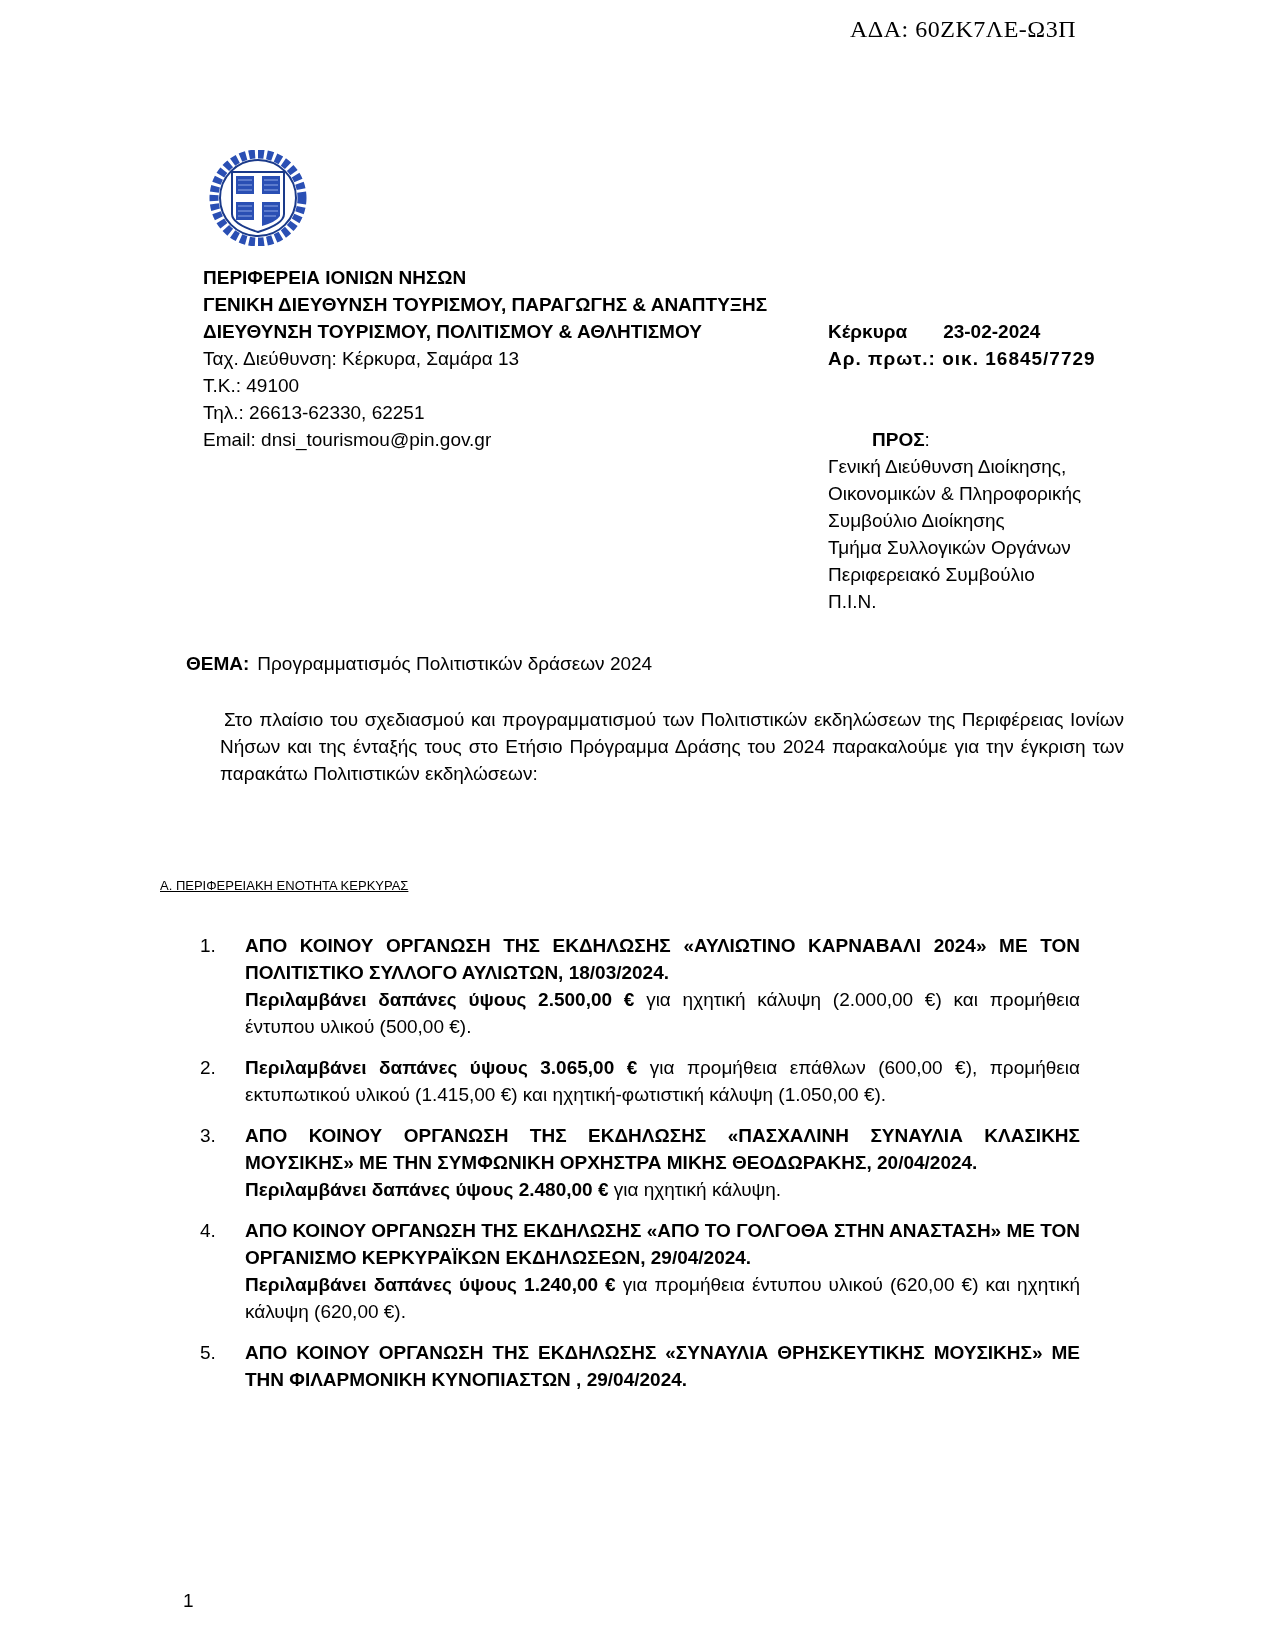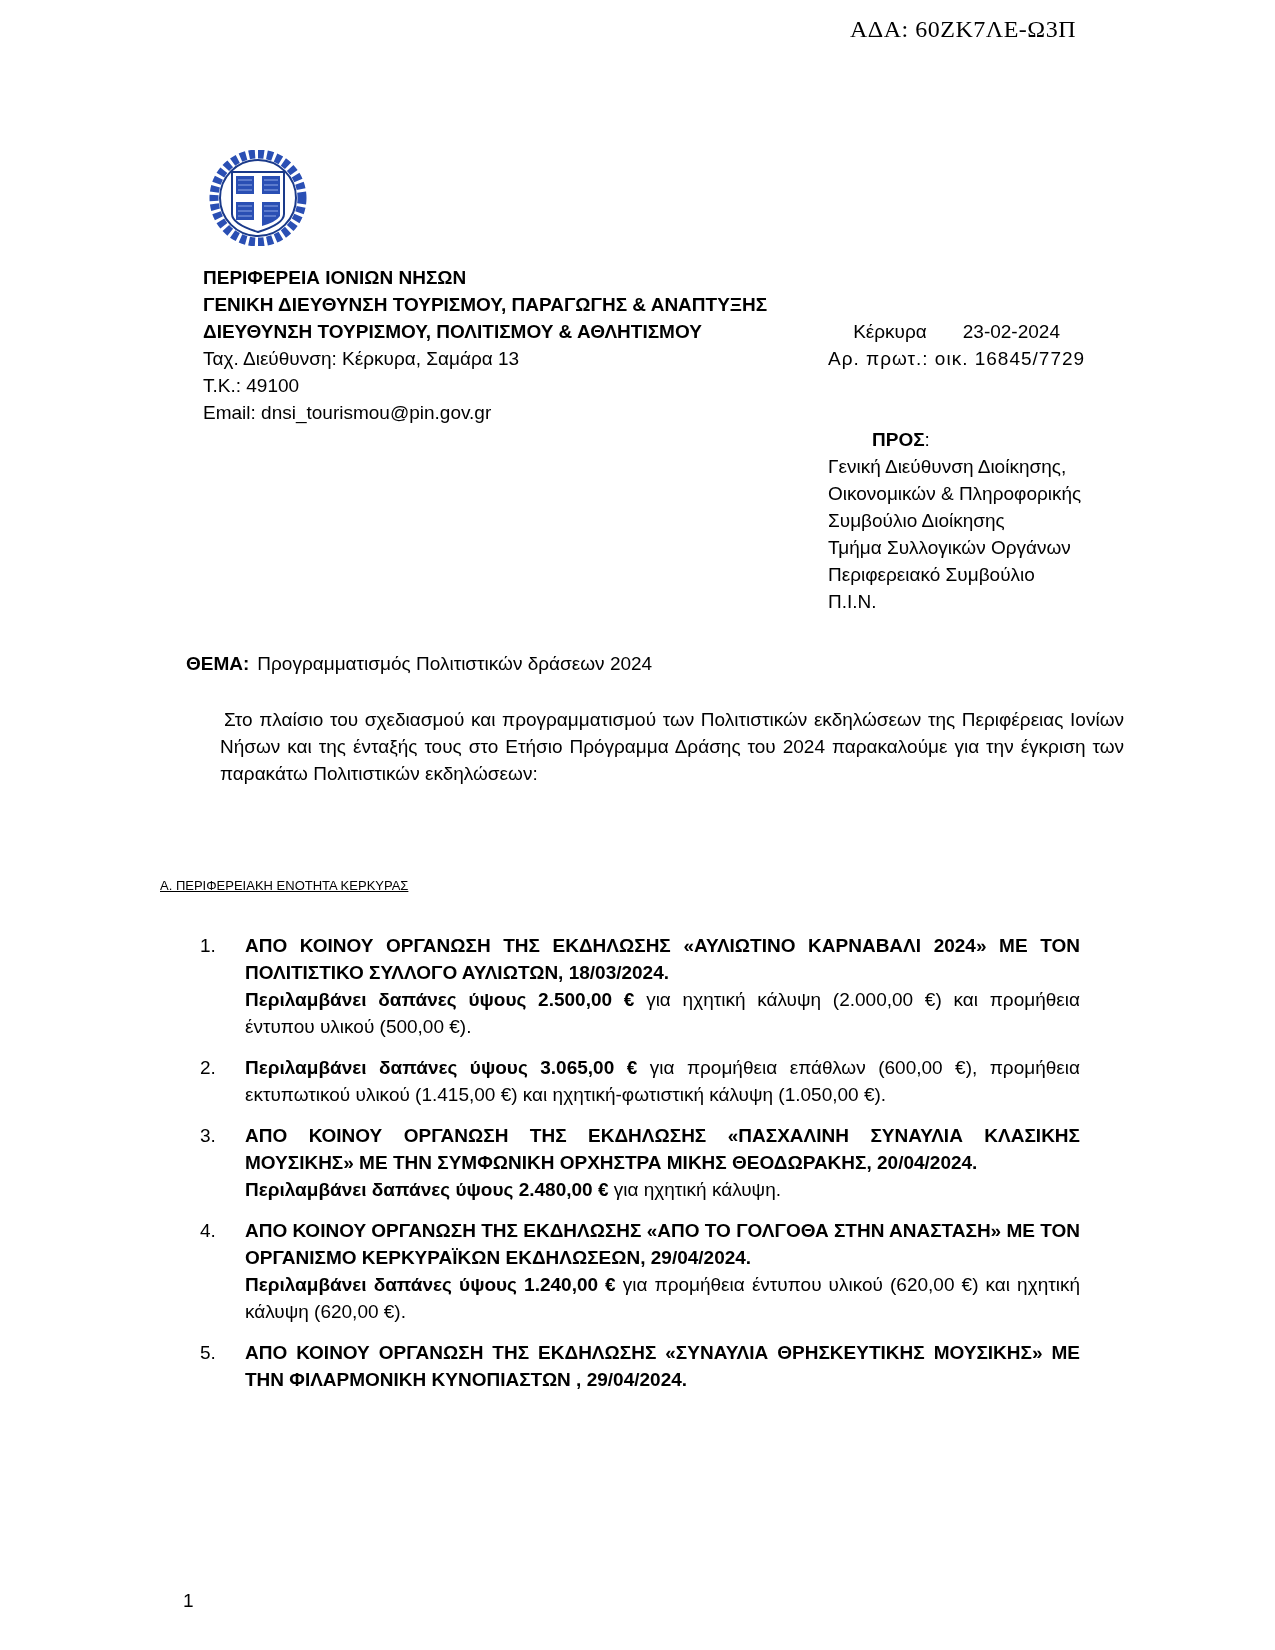--- a/index.html
+++ b/index.html
@@ -5,21 +5,21 @@
     html, body { margin: 0; padding: 0; background: #ffffff; }
     body { width: 1275px; height: 1650px; position: relative; overflow: hidden;
            font-family: "Liberation Sans", sans-serif; color: #000; }
     .abs { position: absolute; }
     .ada { left: 850px; top: 16px; font-size: 24px; letter-spacing: 0.5px;
            font-family: Liberation Serif, serif; }
     .logo { left: 208px; top: 150px; width: 100px; height: 96px; }
     .sender { left: 203px; top: 264px; font-size: 19px; line-height: 27px; }
     .sender .b { font-weight: bold; }
     .meta { left: 828px; top: 318px; font-size: 19px; line-height: 27px; }
-    .meta .b { font-weight: normal; text-align: center; }
+    .meta .b { font-weight: bold; }
     .meta .date { margin-left: 36px; }
     .proto { letter-spacing: 1px; }
     .recipient { left: 828px; top: 426px; font-size: 19px; line-height: 27px; }
     .recipient .b { font-weight: bold; margin-left: 44px; }
     .subject { left: 186px; top: 653px; font-size: 19px; text-align: right; }
     .subject .b { font-weight: bold; margin-right: 8px; }
     .intro { left: 220px; top: 706px; width: 904px; font-size: 19px; line-height: 27px;
              text-align: justify; text-indent: 4px; }
     .section-title { left: 160px; top: 878px; font-size: 13px; font-weight: normal;
                      text-decoration: underline; }
@@ -68,20 +68,21 @@
     </g>
   </svg>
 </div>
 
 <div class="abs sender">
   <div class="b">ΠΕΡΙΦΕΡΕΙΑ ΙΟΝΙΩΝ ΝΗΣΩΝ</div>
   <div class="b">ΓΕΝΙΚΗ ΔΙΕΥΘΥΝΣΗ ΤΟΥΡΙΣΜΟΥ, ΠΑΡΑΓΩΓΗΣ &amp; ΑΝΑΠΤΥΞΗΣ</div>
   <div class="b">ΔΙΕΥΘΥΝΣΗ ΤΟΥΡΙΣΜΟΥ, ΠΟΛΙΤΙΣΜΟΥ &amp; ΑΘΛΗΤΙΣΜΟΥ</div>
   <div>Ταχ. Διεύθυνση: Κέρκυρα, Σαμάρα 13</div>
   <div>Τ.Κ.: 49100</div>
+  <div>Τηλ.: 26613-62330, 62251</div>
   <div>Email: dnsi_tourismou@pin.gov.gr</div>
 </div>
 
 <div class="abs meta">
   <div class="b">
     <span>Κέρκυρα</span><span class="date">23-02-2024</span>
   </div>
   <div class="b proto">Αρ. πρωτ.: οικ. 16845/7729</div>
 </div>
 

